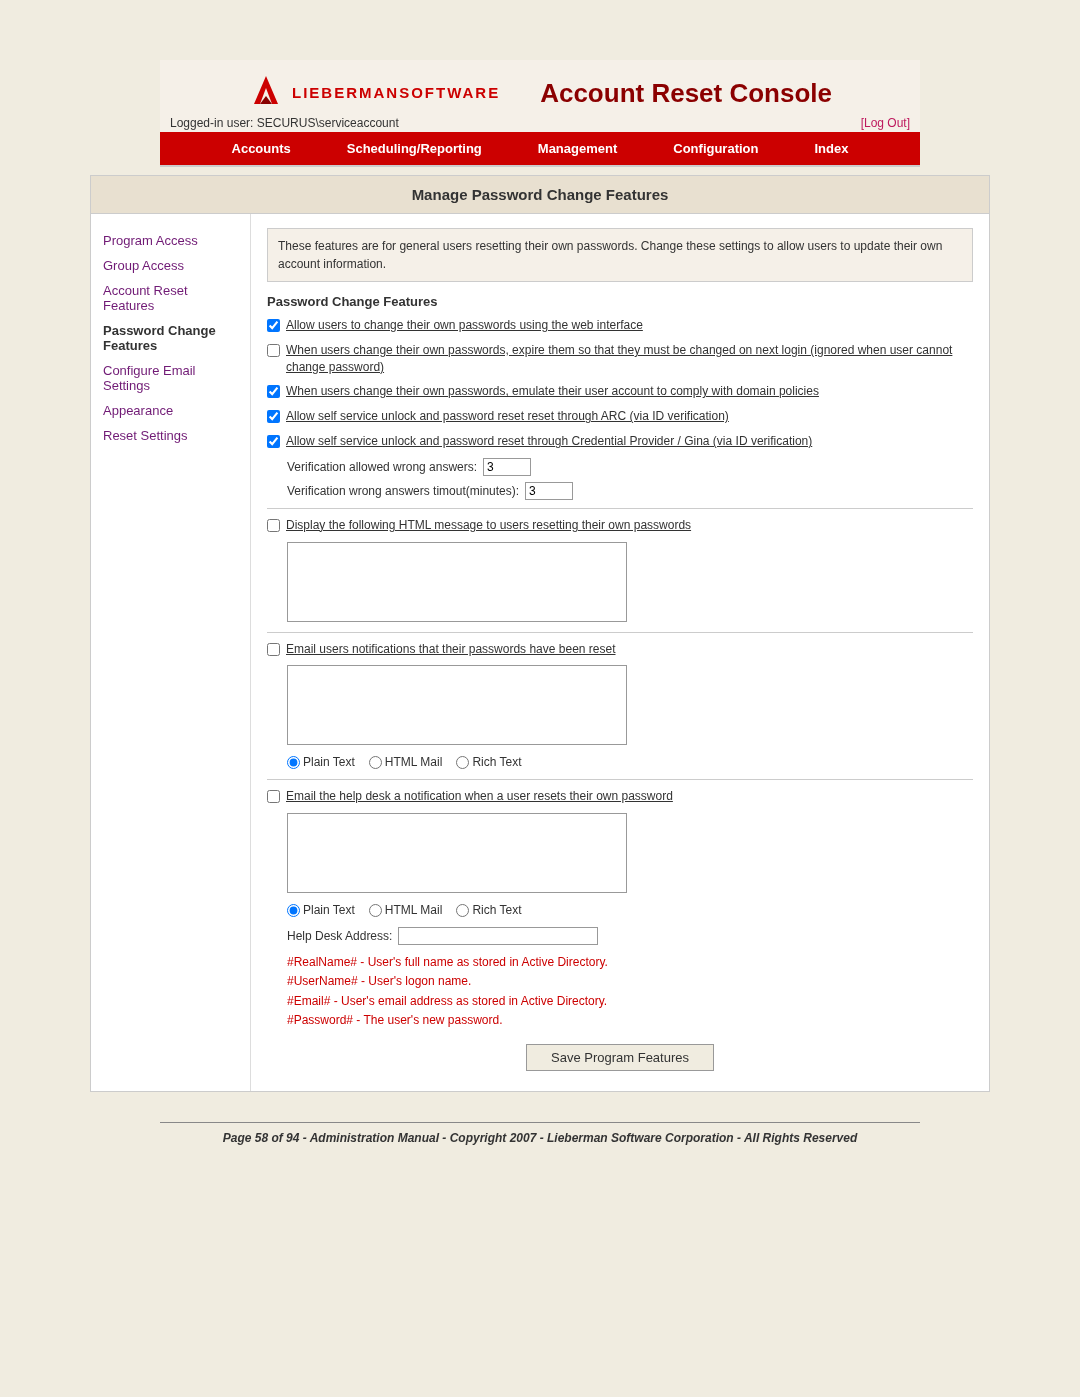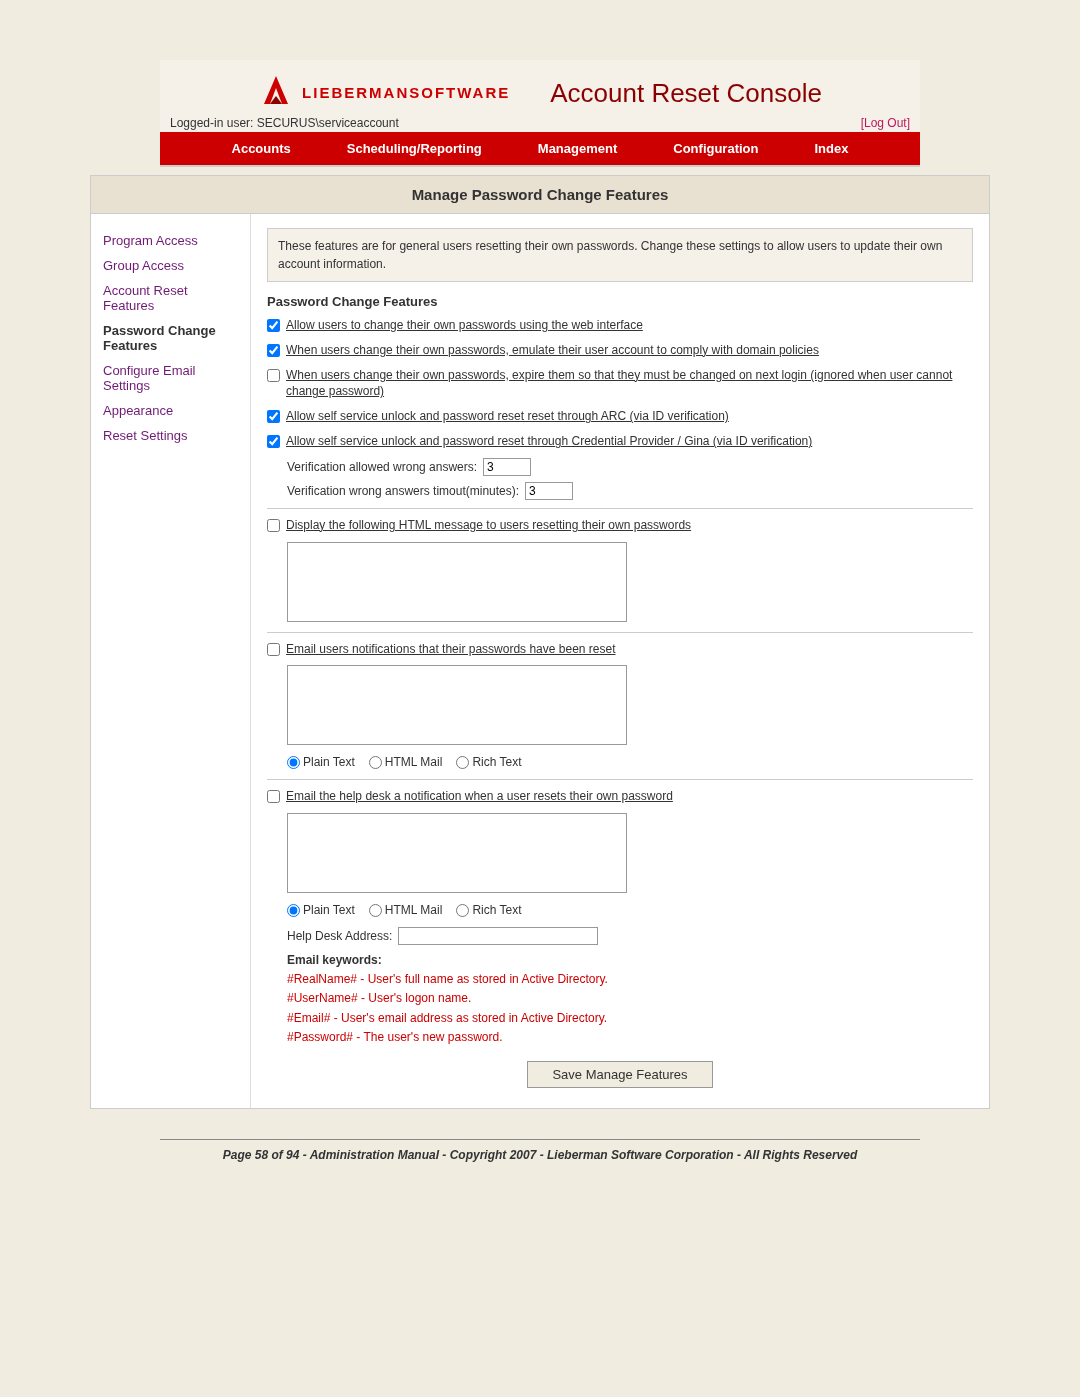--- a/index.html
+++ b/index.html
@@ -47,21 +47,21 @@
       color: #555;
       letter-spacing: 2px;
       text-transform: uppercase;
     }
     .logo-text span {
       color: #c00;
     }
     .app-title {
       font-size: 26px;
       color: #8b0000;
-      font-weight: normal;
+      font-weight: bold;
       margin-top: 2px;
       margin-left: 40px;
     }
     .user-bar {
       display: flex;
       justify-content: space-between;
       align-items: center;
       padding: 2px 10px;
       font-size: 12px;
     }
@@ -306,27 +306,27 @@
         </div>
 
         <div class="section-title">Password Change Features</div>
 
         <div class="checkbox-row">
           <input type="checkbox" checked="" id="cb1" style="">
           <label for="cb1">Allow users to change their own passwords using the web interface</label>
         </div>
 
         <div class="checkbox-row">
+          <input type="checkbox" id="cb3" style="">
+          <label for="cb3">When users change their own passwords, expire them so that they must be changed on next login (ignored when user cannot change password)</label>
+        </div>
+
+        <div class="checkbox-row">
           <input type="checkbox" checked="" id="cb2" style="">
           <label for="cb2">When users change their own passwords, emulate their user account to comply with domain policies</label>
-        </div>
-
-        <div class="checkbox-row">
-          <input type="checkbox" id="cb3" style="">
-          <label for="cb3">When users change their own passwords, expire them so that they must be changed on next login (ignored when user cannot change password)</label>
         </div>
 
         <div class="checkbox-row">
           <input type="checkbox" checked="" id="cb4" style="">
           <label for="cb4">Allow self service unlock and password reset reset through ARC (via ID verification)</label>
         </div>
 
         <div class="checkbox-row">
           <input type="checkbox" checked="" id="cb5" style="">
           <label for="cb5">Allow self service unlock and password reset through Credential Provider / Gina (via ID verification)</label>
@@ -395,29 +395,28 @@
             <span>Rich Text</span>
           </label>
         </div>
 
         <div class="help-desk-row">
           <label>Help Desk Address:</label>
           <input type="text" style="">
         </div>
 
         <div class="keywords-block">
-          <div class="kw-title">Email keywords:</div>
           <div class="kw-line">#RealName# - User's full name as stored in Active Directory.</div>
           <div class="kw-line">#UserName# - User's logon name.</div>
           <div class="kw-line">#Email# - User's email address as stored in Active Directory.</div>
           <div class="kw-line">#Password# - The user's new password.</div>
         </div>
 
         <div class="save-btn-row">
-          <button class="save-btn">Save Manage Features</button>
+          <button class="save-btn">Save Program Features</button>
         </div>
       </div>
     </div>
   </div>
 
   <div class="footer">
     <span>Page 58 of 94 - Administration Manual - Copyright 2007 - Lieberman Software Corporation - All Rights Reserved</span>
   </div>
 </div>
 

